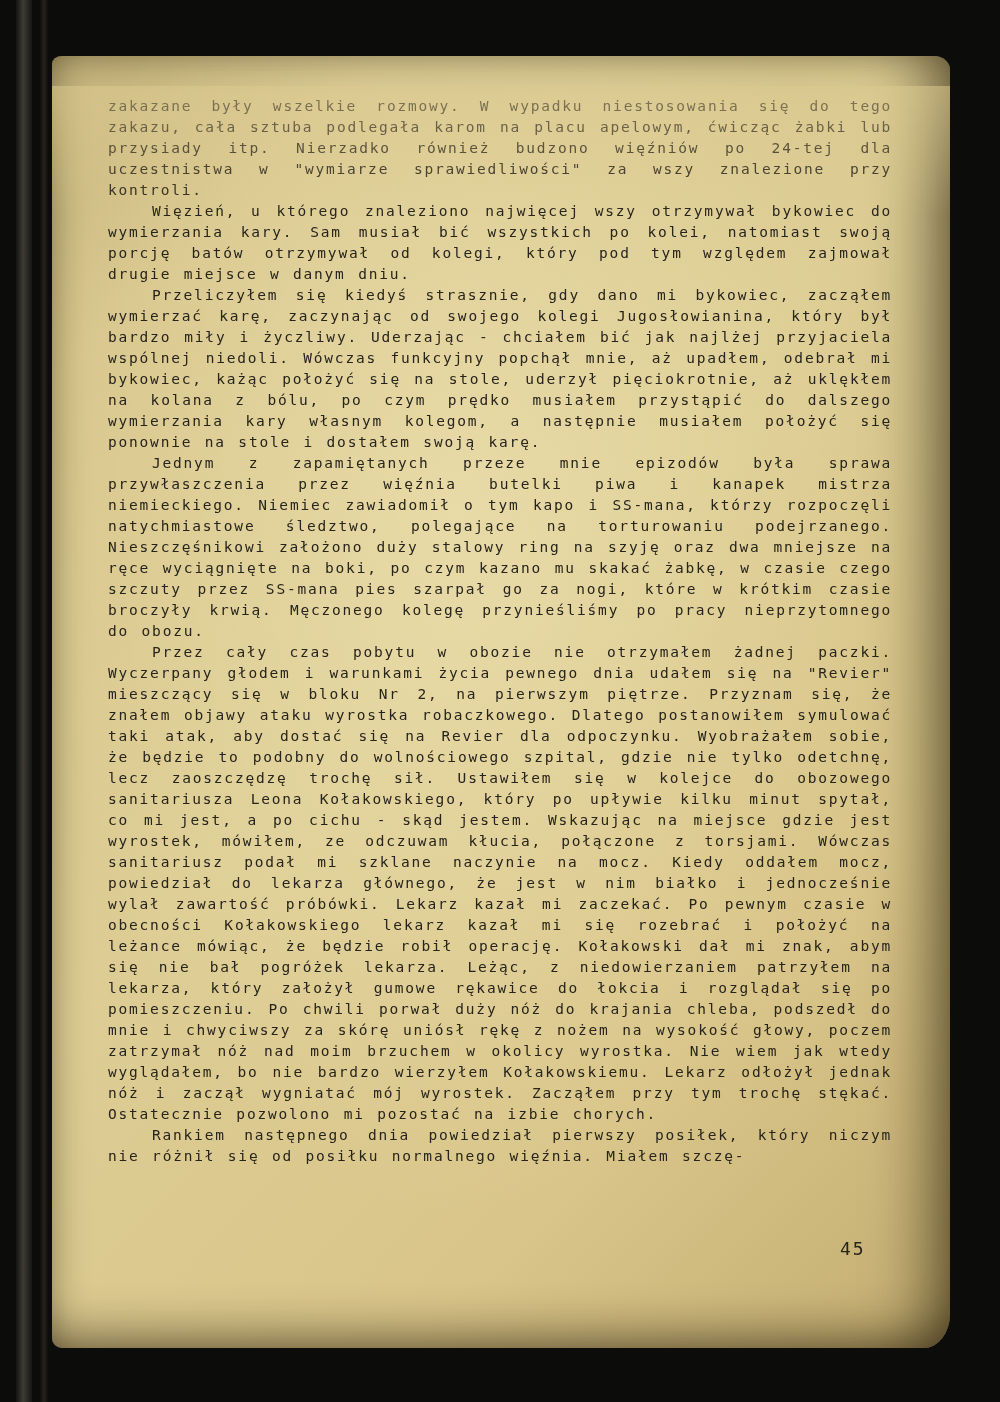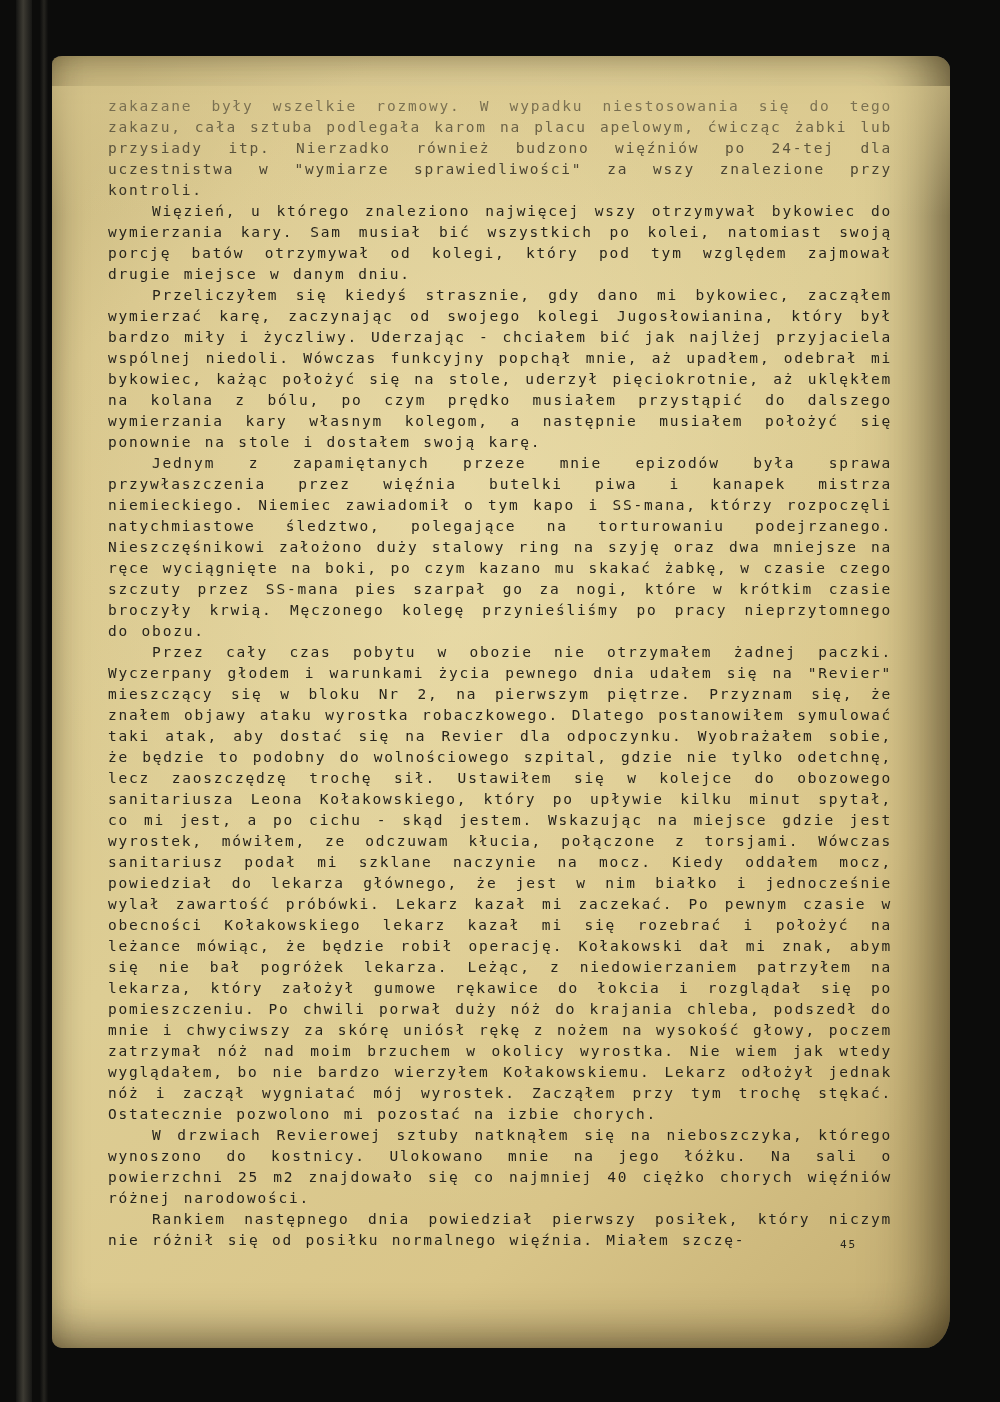--- a/index.html
+++ b/index.html
@@ -74,37 +74,36 @@
     width: 100%;
     height: 130px;
     background: linear-gradient(to bottom, rgba(219,201,143,0.55), rgba(219,201,143,0.0));
     pointer-events: none;
   }
   .page-number {
     position: absolute;
     left: 788px;
     top: 1182px;
     color: #27241c;
-    font-size: 11px;
+    font-size: 18px;
     letter-spacing: 2px;
     text-align: center;
   }
 </style>
 </head>
 <body>
 
 <div class="scan">
   <div class="edge-strip"></div>
   <div class="edge-strip2"></div>
   <div class="paper">
     <div class="text-block">
         <p class="para">zakazane były wszelkie rozmowy. W wypadku niestosowania się do tego zakazu, cała sztuba podlegała karom na placu apelowym, ćwicząc żabki lub przysiady itp. Nierzadko również budzono więźniów po 24-tej dla uczestnistwa w "wymiarze sprawiedliwości" za wszy znalezione przy kontroli.</p>
         <p class="para indent">Więzień, u którego znaleziono najwięcej wszy otrzymywał bykowiec do wymierzania kary. Sam musiał bić wszystkich po kolei, natomiast swoją porcję batów otrzymywał od kolegi, który pod tym względem zajmował drugie miejsce w danym dniu.</p>
         <p class="para indent">Przeliczyłem się kiedyś strasznie, gdy dano mi bykowiec, zacząłem wymierzać karę, zaczynając od swojego kolegi Jugosłowianina, który był bardzo miły i życzliwy. Uderzając - chciałem bić jak najlżej przyjaciela wspólnej niedoli. Wówczas funkcyjny popchął mnie, aż upadłem, odebrał mi bykowiec, każąc położyć się na stole, uderzył pięciokrotnie, aż uklękłem na kolana z bólu, po czym prędko musiałem przystąpić do dalszego wymierzania kary własnym kolegom, a następnie musiałem położyć się ponownie na stole i dostałem swoją karę.</p>
         <p class="para indent">Jednym z zapamiętanych przeze mnie epizodów była sprawa przywłaszczenia przez więźnia butelki piwa i kanapek mistrza niemieckiego. Niemiec zawiadomił o tym kapo i SS-mana, którzy rozpoczęli natychmiastowe śledztwo, polegające na torturowaniu podejrzanego. Nieszczęśnikowi założono duży stalowy ring na szyję oraz dwa mniejsze na ręce wyciągnięte na boki, po czym kazano mu skakać żabkę, w czasie czego szczuty przez SS-mana pies szarpał go za nogi, które w krótkim czasie broczyły krwią. Męczonego kolegę przynieśliśmy po pracy nieprzytomnego do obozu.</p>
         <p class="para indent">Przez cały czas pobytu w obozie nie otrzymałem żadnej paczki. Wyczerpany głodem i warunkami życia pewnego dnia udałem się na "Revier" mieszczący się w bloku Nr 2, na pierwszym piętrze. Przyznam się, że znałem objawy ataku wyrostka robaczkowego. Dlatego postanowiłem symulować taki atak, aby dostać się na Revier dla odpoczynku. Wyobrażałem sobie, że będzie to podobny do wolnościowego szpital, gdzie nie tylko odetchnę, lecz zaoszczędzę trochę sił. Ustawiłem się w kolejce do obozowego sanitariusza Leona Kołakowskiego, który po upływie kilku minut spytał, co mi jest, a po cichu - skąd jestem. Wskazując na miejsce gdzie jest wyrostek, mówiłem, ze odczuwam kłucia, połączone z torsjami. Wówczas sanitariusz podał mi szklane naczynie na mocz. Kiedy oddałem mocz, powiedział do lekarza głównego, że jest w nim białko i jednocześnie wylał zawartość próbówki. Lekarz kazał mi zaczekać. Po pewnym czasie w obecności Kołakowskiego lekarz kazał mi się rozebrać i położyć na leżance mówiąc, że będzie robił operację. Kołakowski dał mi znak, abym się nie bał pogróżek lekarza. Leżąc, z niedowierzaniem patrzyłem na lekarza, który założył gumowe rękawice do łokcia i rozglądał się po pomieszczeniu. Po chwili porwał duży nóż do krajania chleba, podszedł do mnie i chwyciwszy za skórę uniósł rękę z nożem na wysokość głowy, poczem zatrzymał nóż nad moim brzuchem w okolicy wyrostka. Nie wiem jak wtedy wyglądałem, bo nie bardzo wierzyłem Kołakowskiemu. Lekarz odłożył jednak nóż i zaczął wygniatać mój wyrostek. Zacząłem przy tym trochę stękać. Ostatecznie pozwolono mi pozostać na izbie chorych.</p>
-        <p class="para indent">W drzwiach Revierowej sztuby natknąłem się na nieboszczyka, którego wynoszono do kostnicy. Ulokowano mnie na jego łóżku. Na sali o powierzchni 25 m2 znajdowało się co najmniej 40 ciężko chorych więźniów różnej narodowości.</p>
         <p class="para indent">Rankiem następnego dnia powiedział pierwszy posiłek, który niczym nie różnił się od posiłku normalnego więźnia. Miałem szczę-</p>
       </div>
     <div class="fade-top"></div>
     <div class="page-number">45</div>
   </div>
 </div>
 
 </body></html>

